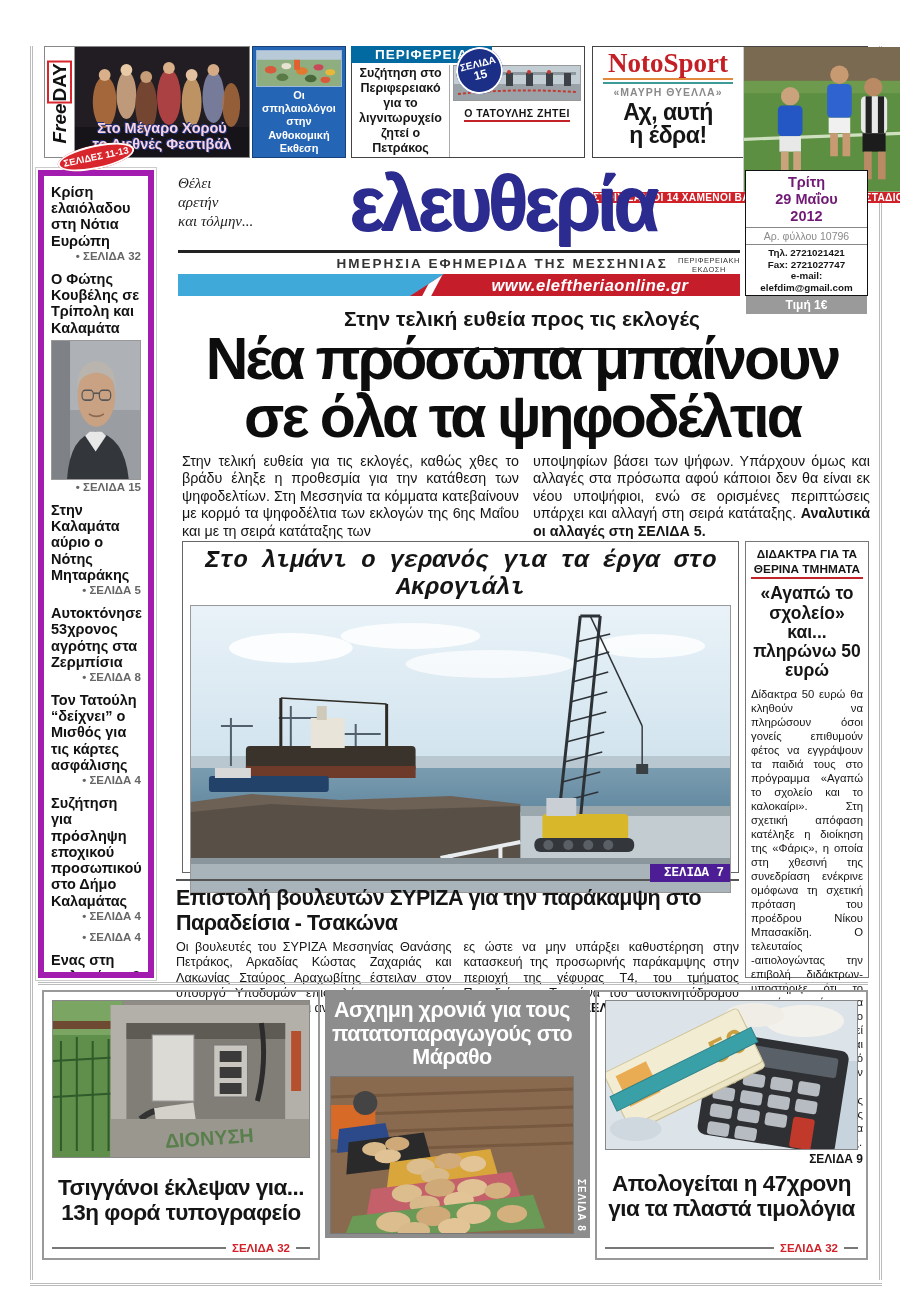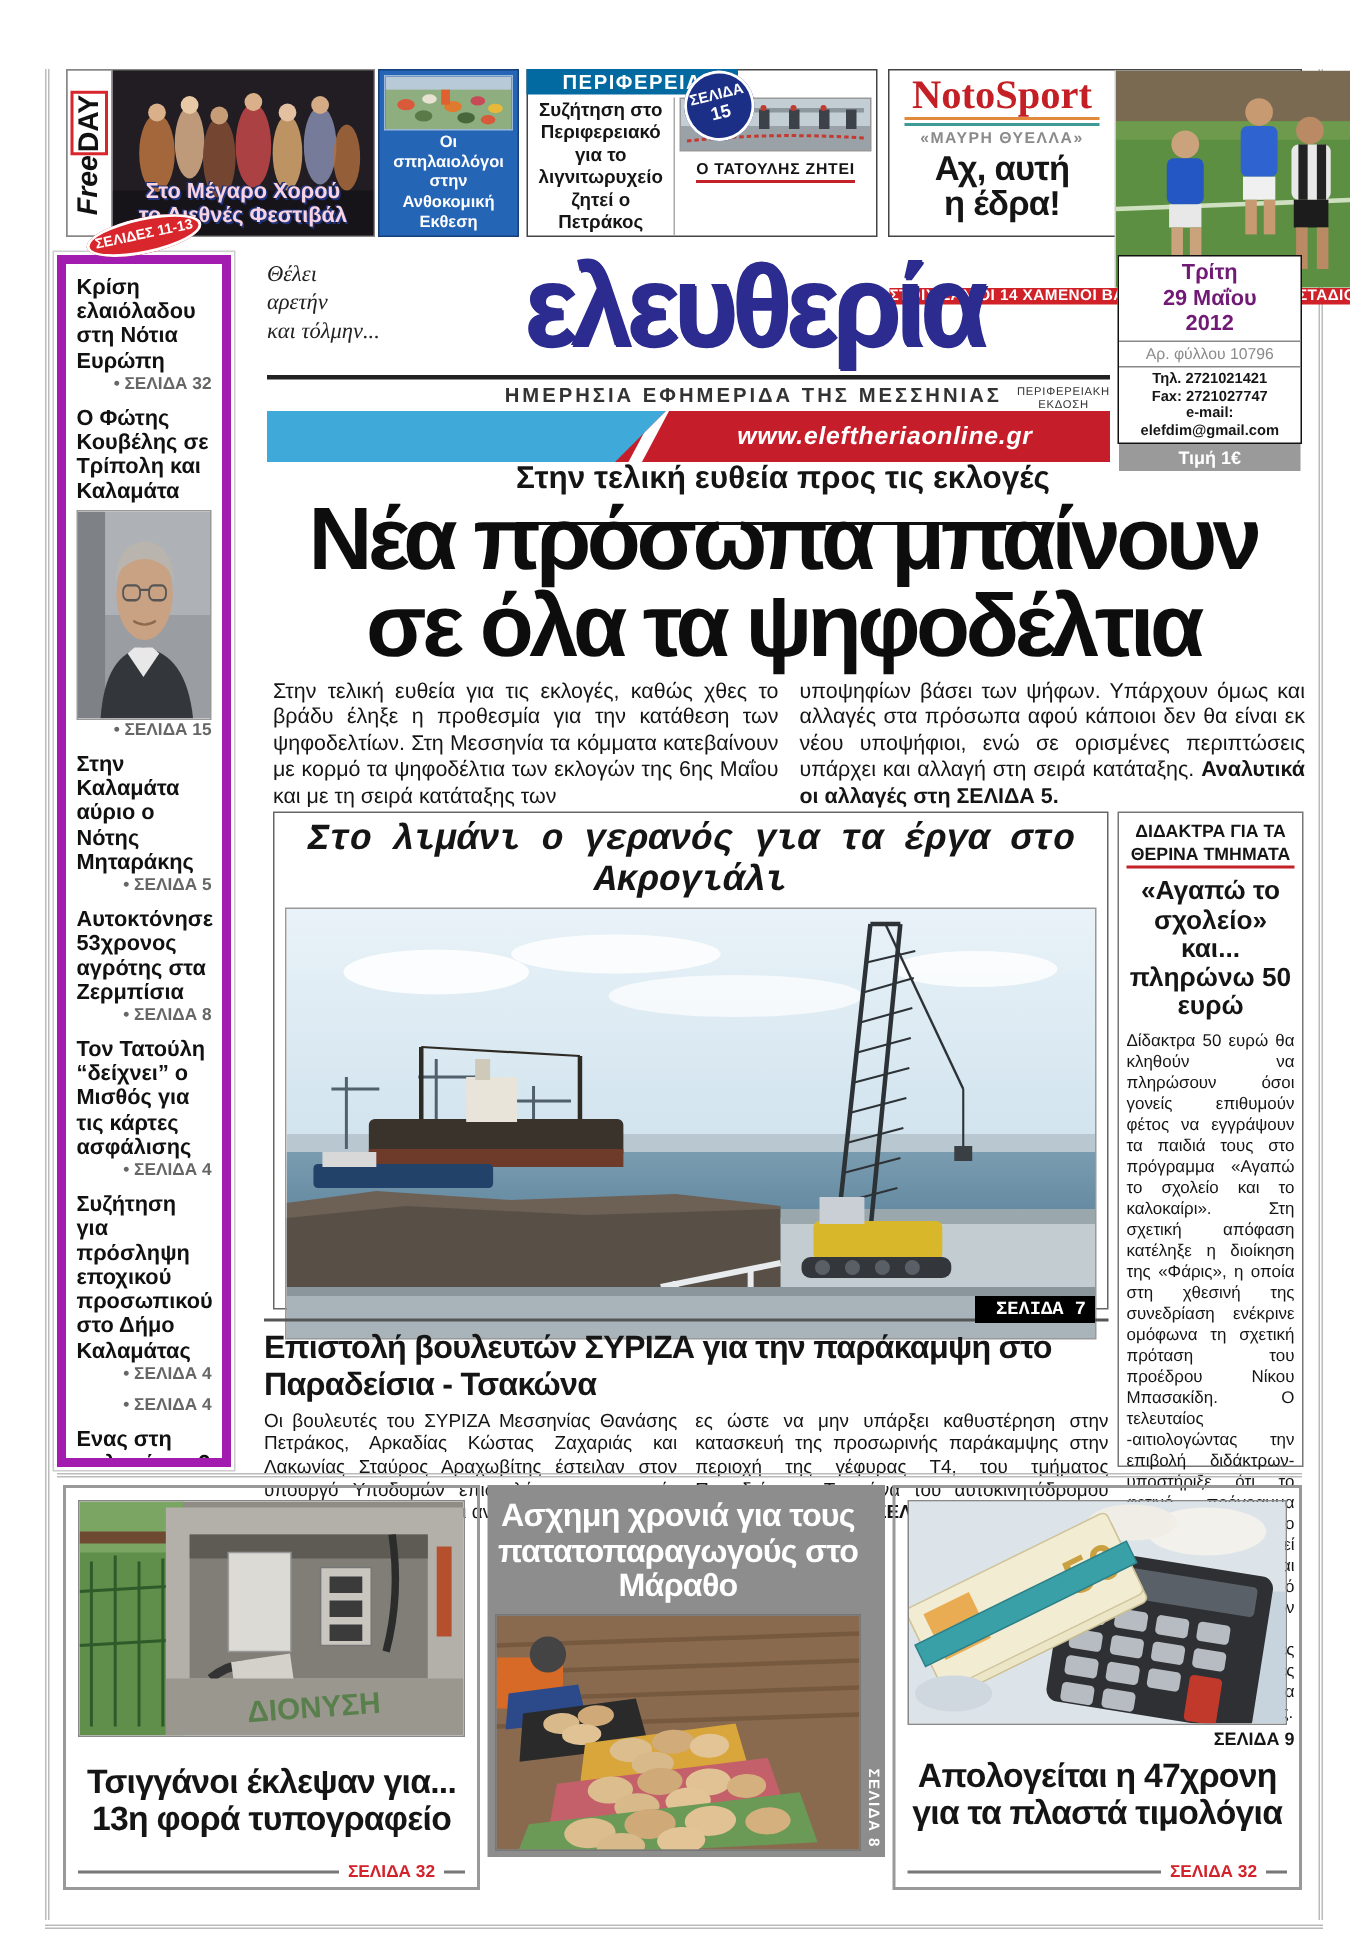--- a/index.html
+++ b/index.html
@@ -48,21 +48,21 @@
   .sport-strip { height:15px; background:#d02028; color:#fff; font-weight:bold; font-size:10.2px; display:flex; align-items:center; justify-content:center; letter-spacing:.3px; white-space:nowrap; }
 
   
   .motto { left:178px; top:174px; width:92px; font-family:"Liberation Serif", serif; font-style:italic; font-size:15px; color:#222; line-height:1.25; }
   .logo { left:262px; top:163px; width:480px; height:80px; display:flex; align-items:center; justify-content:center; }
   .logo-text { font-weight:800; font-size:74px; color:#2b2b90; letter-spacing:-4px; transform:scaleY(1.04); text-shadow:1px 1px 0 #2b2b90; }
   .mast-rule { left:178px; top:250px; width:562px; height:3px; background:#222; }
   .mast-sub { left:178px; top:256px; width:562px; display:flex; justify-content:flex-end; align-items:flex-start; gap:10px; }
   .mast-sub-main { font-size:13.5px; letter-spacing:2px; color:#333; font-weight:bold; }
   .mast-sub-ed { font-size:7.5px; color:#333; text-align:center; line-height:1.15; letter-spacing:.5px; padding-top:1px; }
-  .mast-web { left:178px; top:274px; width:562px; height:34px; background:#3fa9d9; overflow:hidden; }
+  .mast-web { left:178px; top:274px; width:562px; height:22px; background:#3fa9d9; overflow:hidden; }
   .web-red { position:absolute; right:0; top:0; bottom:0; width:330px; background:#c61d2a; clip-path:polygon(34px 0, 100% 0, 100% 100%, 0 100%); display:flex; align-items:center; justify-content:center; }
   .web-red-stripe { position:absolute; left:18px; top:-3px; bottom:-3px; width:9px; background:#fff; transform:skewX(-28deg); }
   .web-url { color:#fff; font-weight:bold; font-style:italic; font-size:16.5px; letter-spacing:.5px; padding-left:30px; }
   .mast-info { left:745px; top:170px; width:123px; height:126px; border:1px solid #111; background:#fff; display:flex; flex-direction:column; text-align:center; }
   .mi-date { color:#701a75; font-weight:bold; font-size:14.5px; line-height:1.18; padding:3px 0 2px 0; }
   .mi-issue { border-top:1px solid #888; border-bottom:1px solid #888; color:#8a8a8a; font-size:10.5px; padding:2px 0; }
   .mi-contact { font-weight:bold; font-size:9.8px; line-height:1.18; padding:2px 0; }
   .mi-price { margin-top:auto; background:#9a9a9a; color:#fff; font-weight:bold; font-size:12px; padding:2px 0; }
 
   
@@ -76,21 +76,21 @@
   .kicker-wrap { left:176px; top:307px; width:692px; text-align:center; }
   .kicker { display:inline-block; font-weight:bold; font-size:21px; border-bottom:2px solid #111; padding-bottom:17px; }
   .headline { left:176px; top:331px; width:692px; text-align:center; font-weight:bold; font-size:59px; line-height:0.98; letter-spacing:-3px; color:#0d0d0d; white-space:nowrap; }
   .lead { left:182px; top:453px; width:688px; display:flex; gap:14px; }
   .lead-col { flex:1; font-size:14.3px; line-height:1.22; text-align:justify; }
   .lead-bold { font-weight:bold; }
 
   .harbor { left:182px; top:541px; width:557px; height:332px; border:1px solid #666; padding:3px 7px;font-family:Liberation Mono, monospace; }
   .harbor-headline { text-align:center; font-weight:bold; font-style:italic; font-size:24.5px; letter-spacing:-0.5px; padding:2px 0 4px 0; }
   .harbor-photo { position:relative; width:100%; height:288px; border:1px solid #999; overflow:hidden; }
-  .harbor-page { position:absolute; right:-8px; bottom:10px; background:#000000; color:#fff; font-weight:bold; font-size:12.5px; padding:2px 14px; z-index:3; }
+  .harbor-page { position:absolute; right:-8px; bottom:10px; background:#4c1d95; color:#fff; font-weight:bold; font-size:12.5px; padding:2px 14px; z-index:3; }
 
   .tuition { left:745px; top:541px; width:124px; height:437px; border:1px solid #777; padding:5px 5px; text-align:center; }
   .tu-kicker { display:inline-block; font-weight:bold; font-size:11.8px; line-height:1.25; border-bottom:2px solid #c22228; padding-bottom:1px; }
   .tu-headline { font-weight:bold; font-size:17.5px; line-height:1.1; margin:5px 0 6px 0; }
   .tu-body { font-size:11.3px; line-height:1.24; text-align:justify; }
   .tu-page { text-align:right; font-weight:bold; font-size:12px; margin-top:3px; }
 
   .syriza { left:176px; top:879px; width:563px; }
   .sy-headline { font-weight:bold; font-size:21.5px; letter-spacing:-0.5px; border-top:2px solid #555; padding-top:5px; margin-bottom:4px; }
   .sy-cols { display:flex; gap:12px; }

